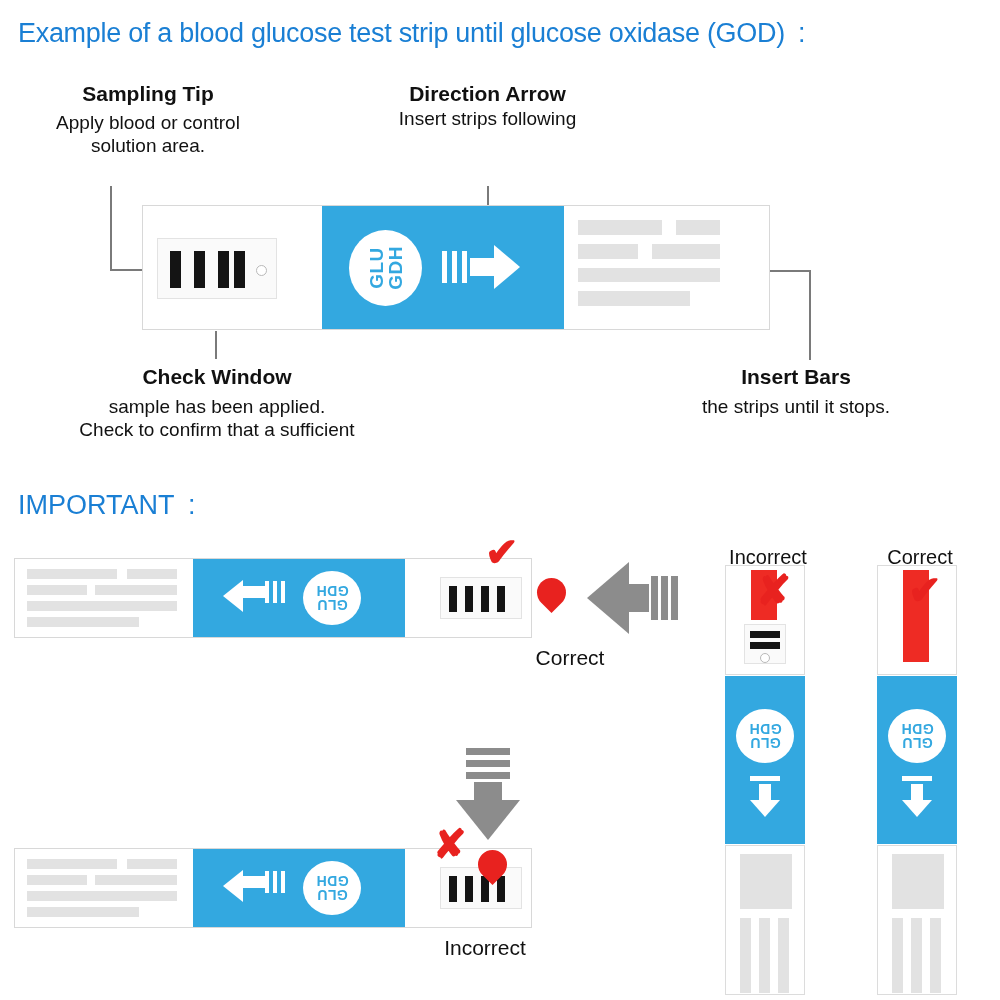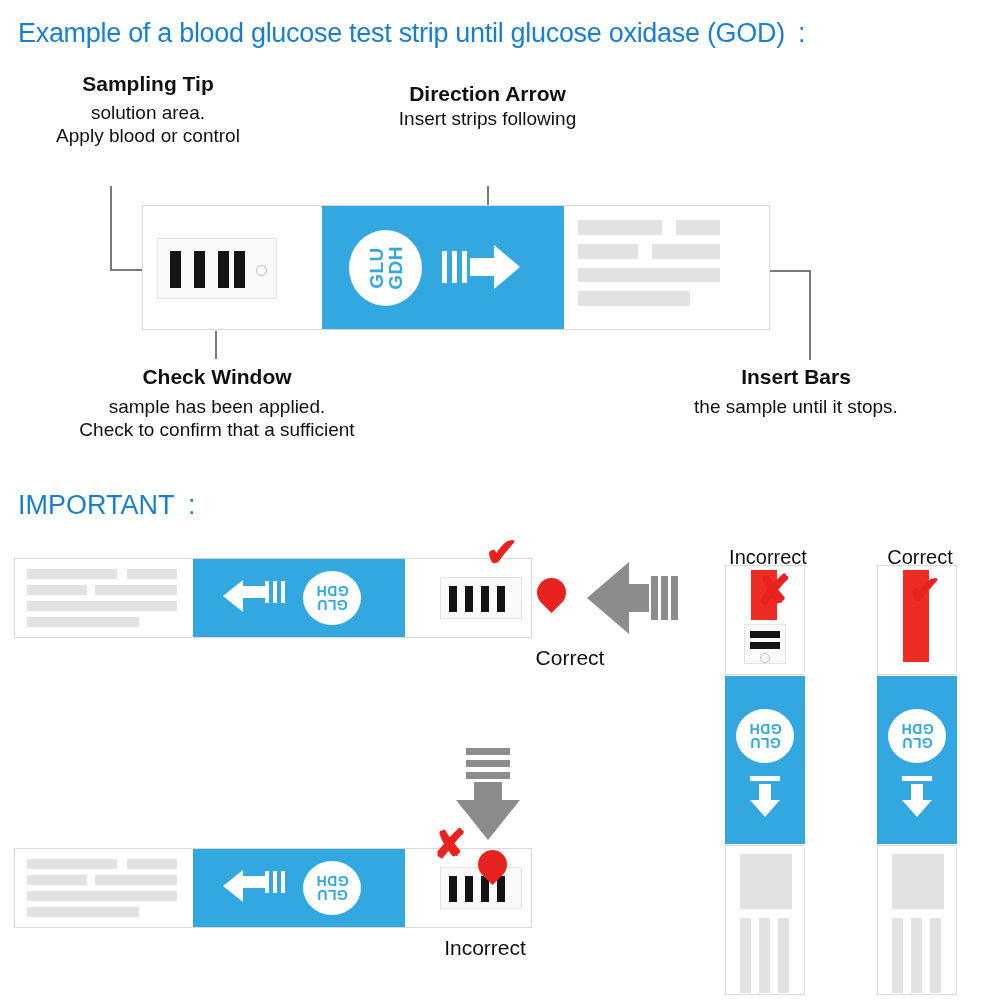--- a/index.html
+++ b/index.html
@@ -160,25 +160,25 @@
   }
   .red-bar { background: #ee2b24; }
   .vgbar { background: #e2e2e2; }
   .flip { transform: rotate(180deg); }
 </style>
 </head>
 <body>
 
 <div class="abs" id="main-title">Example of a blood glucose test strip until glucose oxidase (GOD) :</div>
 
-<div class="abs" style="left:20px; top:72px; width:256px;">
+<div class="abs" style="left:20px; top:82px; width:256px;">
   <div class="callout-title">Sampling Tip</div>
   <div class="callout-body" style="margin-top:5px;">
+    <div>Apply blood or control</div>
     <div>solution area.</div>
-    <div>Apply blood or control</div>
   </div>
 </div>
 
 <div class="abs" style="left:360px; top:82px; width:255px;">
   <div class="callout-title">Direction Arrow</div>
   <div class="callout-body" style="margin-top:1px;">
     <div>Insert strips following</div>
   </div>
 </div>
 
@@ -233,21 +233,21 @@
   <div class="callout-title">Check Window</div>
   <div class="callout-body" style="margin-top:6px;">
     <div>sample has been applied.</div>
     <div>Check to confirm that a sufficient</div>
   </div>
 </div>
 
 <div class="abs" style="left:600px; top:365px; width:392px;">
   <div class="callout-title">Insert Bars</div>
   <div class="callout-body" style="margin-top:6px;">
-    <div>the sample until it stops.</div>
+    <div>the strips until it stops.</div>
   </div>
 </div>
 
 <div class="abs" id="important-label">IMPORTANT :</div>
 
 <div class="abs strip-outline" style="left:14px; top:558px; width:518px; height:80px;">
 
   <div class="abs" style="left:0px; top:0px; width:175px; height:78px;">
     <div class="abs gbar" style="left:12px; top:10px; width:90px; height:10px;"></div>
     <div class="abs gbar" style="left:112px; top:10px; width:50px; height:10px;"></div>

